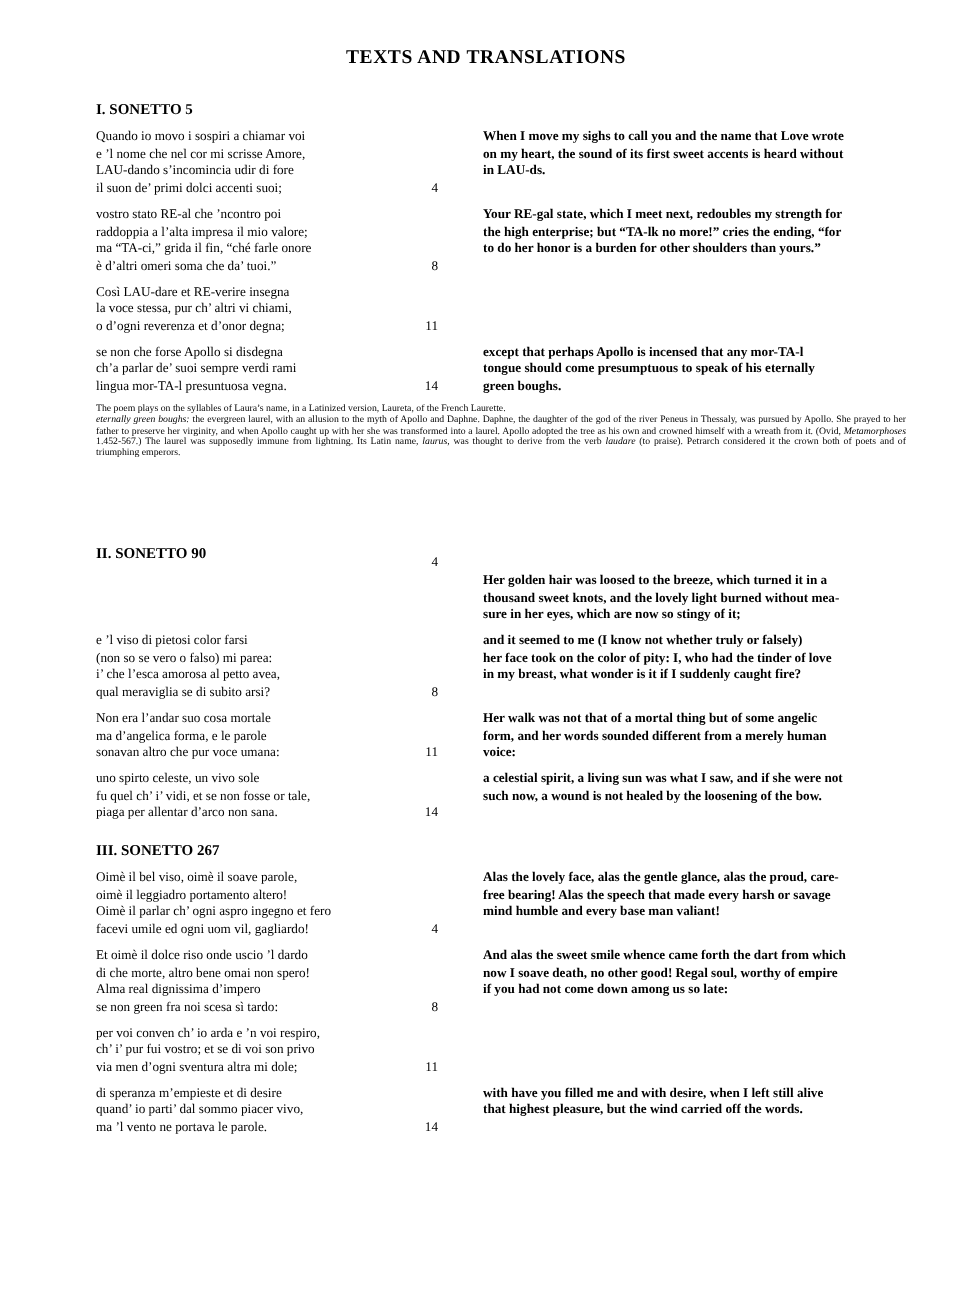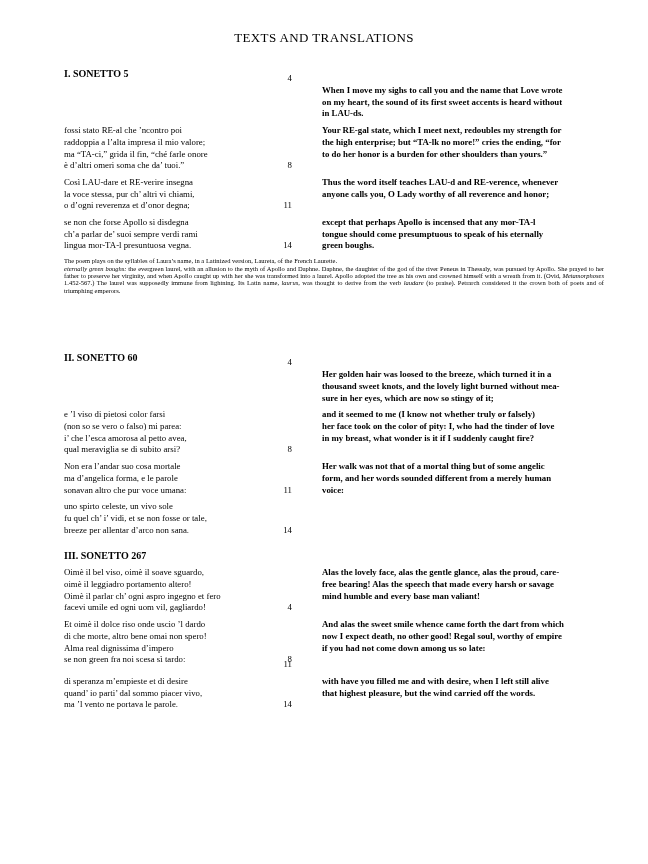--- a/index.html
+++ b/index.html
@@ -6,21 +6,21 @@
   body {
     width: 648px; height: 864px;
     font-family: "Liberation Serif", "DejaVu Serif", serif;
     color: #000;
     overflow: hidden;
   }
   .title {
     padding-top: 30px;
     margin: 0 0 22px 0;
     text-align: center;
-    font-weight: normal;
+    font-weight: bold;
     font-size: 13px;
     letter-spacing: 0.4px;
   }
   .content { padding: 0 44px 0 64px; }
   .sonnet { margin-bottom: 14px; }
   .sonnet-heading {
     font-size: 10px;
     font-weight: bold;
     margin: 0 0 6px 0;
   }
@@ -52,66 +52,68 @@
 </head>
 <body>
 
 <h1 class="title">TEXTS AND TRANSLATIONS</h1>
 <div class="content">
   <div id="sections">
       <section class="sonnet">
         <h2 class="sonnet-heading">I. SONETTO 5</h2>
         <div class="stanza-row">
           <div class="it-wrap">
+            <div class="it">Quando io movo i sospiri a chiamar voi
+e ’l nome che nel cor mi scrisse Amore,
+LAU-dando s’incomincia udir di fore
+il suon de’ primi dolci accenti suoi;</div>
             <div class="lineno">4</div>
           </div>
           <div class="en">When I move my sighs to call you and the name that Love wrote
 on my heart, the sound of its first sweet accents is heard without
 in LAU-ds.</div>
         </div>
         <div class="stanza-row">
           <div class="it-wrap">
-            <div class="it">fossi stato RE-al che ’ncontro poi
+            <div class="it">vostro stato RE-al che ’ncontro poi
 raddoppia a l’alta impresa il mio valore;
 ma “TA-ci,” grida il fin, “ché farle onore
 è d’altri omeri soma che da’ tuoi.”</div>
             <div class="lineno">8</div>
           </div>
           <div class="en">Your RE-gal state, which I meet next, redoubles my strength for
 the high enterprise; but “TA-lk no more!” cries the ending, “for
 to do her honor is a burden for other shoulders than yours.”</div>
         </div>
         <div class="stanza-row">
           <div class="it-wrap">
             <div class="it">Così LAU-dare et RE-verire insegna
 la voce stessa, pur ch’ altri vi chiami,
 o d’ogni reverenza et d’onor degna;</div>
             <div class="lineno">11</div>
           </div>
-          <div class="en">Thus the word itself teaches LAU-d and RE-verence, whenever
-anyone calls you, O Lady worthy of all reverence and honor;</div>
         </div>
         <div class="stanza-row">
           <div class="it-wrap">
             <div class="it">se non che forse Apollo si disdegna
 ch’a parlar de’ suoi sempre verdi rami
 lingua mor-TA-l presuntuosa vegna.</div>
             <div class="lineno">14</div>
           </div>
           <div class="en">except that perhaps Apollo is incensed that any mor-TA-l
 tongue should come presumptuous to speak of his eternally
 green boughs.</div>
         </div>
         <div class="footnote">
           <div class="p1">The poem plays on the syllables of Laura’s name, in a Latinized version, Laureta, of the French Laurette.</div>
           <div class="p2"><span class="em">eternally green boughs:</span><span class=""> the evergreen laurel, with an allusion to the myth of Apollo and Daphne. Daphne, the daughter of the god of the river Peneus in Thessaly, was pursued by Apollo. She prayed to her father to preserve her virginity, and when Apollo caught up with her she was transformed into a laurel. Apollo adopted the tree as his own and crowned himself with a wreath from it. (Ovid, </span><span class="em">Metamorphoses</span><span class=""> 1.452-567.) The laurel was supposedly immune from lightning. Its Latin name, </span><span class="em">laurus</span><span class="">, was thought to derive from the verb </span><span class="em">laudare</span><span class=""> (to praise). Petrarch considered it the crown both of poets and of triumphing emperors.</span></div>
         </div>
       </section>
       <section class="sonnet">
-        <h2 class="sonnet-heading">II. SONETTO 60</h2>
+        <h2 class="sonnet-heading">II. SONETTO 90</h2>
         <div class="stanza-row">
           <div class="it-wrap">
             <div class="lineno">4</div>
           </div>
           <div class="en">Her golden hair was loosed to the breeze, which turned it in a
 thousand sweet knots, and the lovely light burned without mea-
 sure in her eyes, which are now so stingy of it;</div>
         </div>
         <div class="stanza-row">
           <div class="it-wrap">
@@ -133,53 +135,58 @@
             <div class="lineno">11</div>
           </div>
           <div class="en">Her walk was not that of a mortal thing but of some angelic
 form, and her words sounded different from a merely human
 voice:</div>
         </div>
         <div class="stanza-row">
           <div class="it-wrap">
             <div class="it">uno spirto celeste, un vivo sole
 fu quel ch’ i’ vidi, et se non fosse or tale,
-breeze per allentar d’arco non sana.</div>
+piaga per allentar d’arco non sana.</div>
             <div class="lineno">14</div>
           </div>
+          <div class="en">a celestial spirit, a living sun was what I saw, and if she were not
+such now, a wound is not healed by the loosening of the bow.</div>
         </div>
       </section>
       <section class="sonnet">
         <h2 class="sonnet-heading">III. SONETTO 267</h2>
         <div class="stanza-row">
           <div class="it-wrap">
-            <div class="it">Oimè il bel viso, oimè il soave sguardo,
+            <div class="it">Oimè il bel viso, oimè il soave parole,
 oimè il leggiadro portamento altero!
 Oimè il parlar ch’ ogni aspro ingegno et fero
 facevi umile ed ogni uom vil, gagliardo!</div>
             <div class="lineno">4</div>
           </div>
           <div class="en">Alas the lovely face, alas the gentle glance, alas the proud, care-
 free bearing! Alas the speech that made every harsh or savage
 mind humble and every base man valiant!</div>
         </div>
         <div class="stanza-row">
           <div class="it-wrap">
             <div class="it">Et oimè il dolce riso onde uscio ’l dardo
 di che morte, altro bene omai non spero!
 Alma real dignissima d’impero
 se non green fra noi scesa sì tardo:</div>
             <div class="lineno">8</div>
           </div>
           <div class="en">And alas the sweet smile whence came forth the dart from which
-now I expect death, no other good! Regal soul, worthy of empire
+now I soave death, no other good! Regal soul, worthy of empire
 if you had not come down among us so late:</div>
         </div>
         <div class="stanza-row">
           <div class="it-wrap">
+            <div class="it">per voi conven ch’ io arda e ’n voi respiro,
+ch’ i’ pur fui vostro; et se di voi son privo
+via men d’ogni sventura altra mi dole;</div>
             <div class="lineno">11</div>
           </div>
         </div>
         <div class="stanza-row">
           <div class="it-wrap">
             <div class="it">di speranza m’empieste et di desire
 quand’ io parti’ dal sommo piacer vivo,
 ma ’l vento ne portava le parole.</div>
             <div class="lineno">14</div>
           </div>

